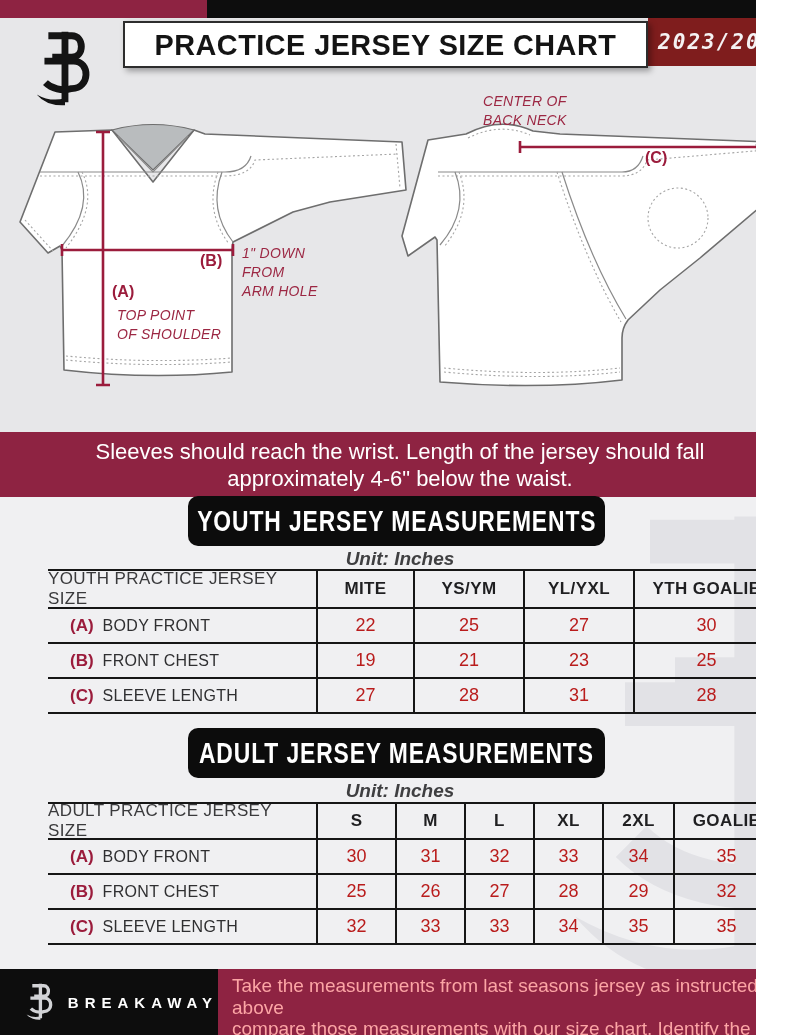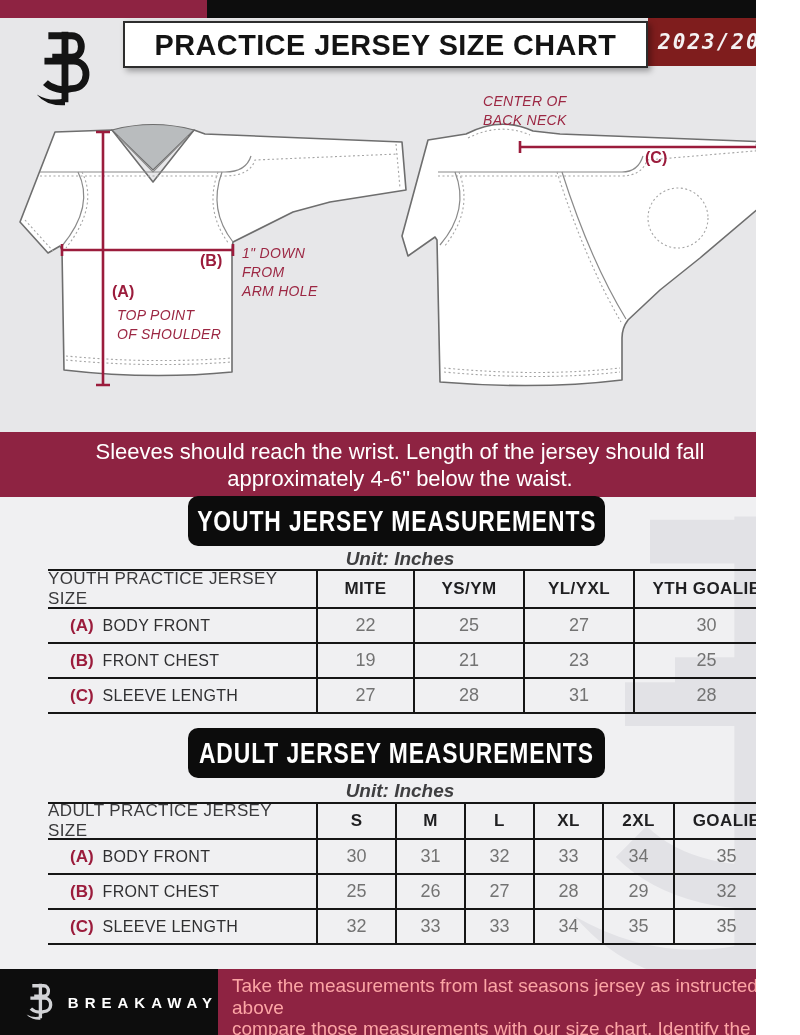--- a/index.html
+++ b/index.html
@@ -53,21 +53,21 @@
   .mtable.adult{grid-template-columns:268px 79px 69px 69px 69px 71px 105px;}
   .cell{border-top:2px solid #161616;display:flex;align-items:center;box-sizing:border-box;}
   .vl{border-left:2px solid #161616;}
   .th{height:38px;}
   .td{height:35px;}
   .colh{justify-content:center;font-size:17px;color:#3a3a3c;letter-spacing:.4px;}
   .szh{justify-content:center;font-weight:bold;font-size:17px;color:#1f1f21;letter-spacing:.4px;}
   .rowlabel{padding-left:22px;gap:9px;}
   .rowkey{color:#9b1c3c;font-weight:bold;font-size:17px;}
   .rowname{color:#2f2f31;font-size:16px;letter-spacing:.3px;}
-  .val{justify-content:center;font-size:18px;color:#737373;}
+  .val{justify-content:center;font-size:18px;color:#b91c1c;}
 
   
   .footer{left:0;top:969px;width:800px;height:66px;display:flex;z-index:2;}
   .footer-black{width:218px;height:66px;background:#0d0d0d;display:flex;align-items:center;gap:12px;padding-left:24px;box-sizing:border-box;text-align:center;}
   .brand{color:#ffffff;font-weight:bold;font-size:15px;letter-spacing:6px;white-space:nowrap;}
   .footer-maroon{flex:1;background:#8e2342;color:#fca5a5;font-size:19px;line-height:21.5px;
     padding:6px 12px 0 14px;box-sizing:border-box;}
 </style>
 </head>
 <body>

